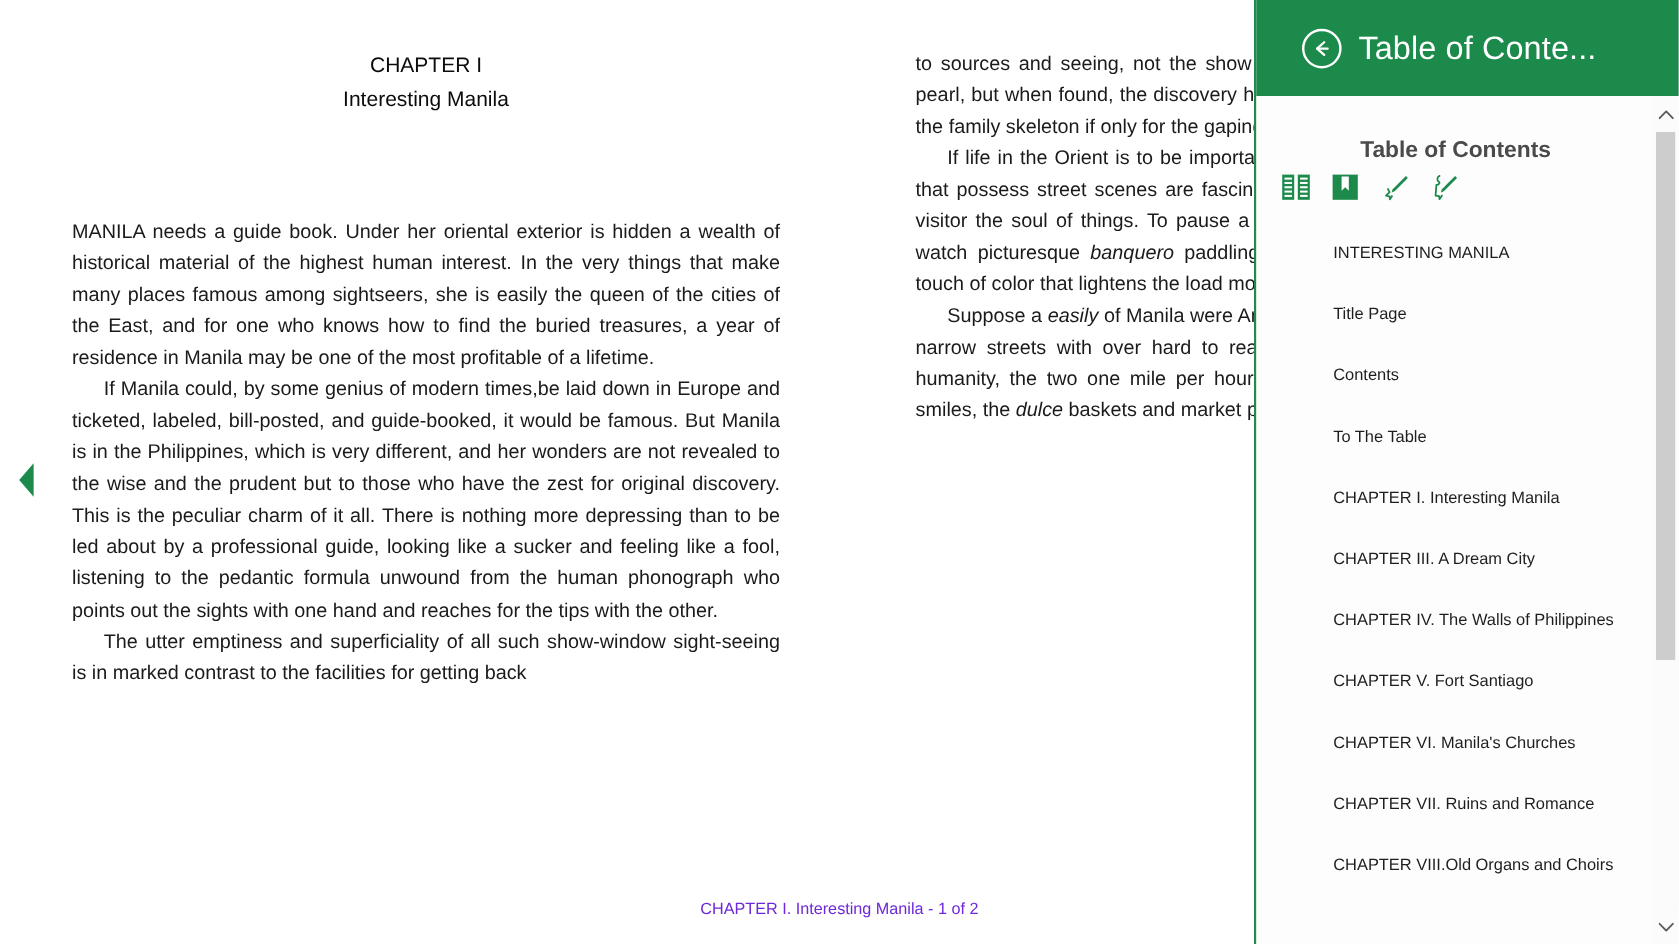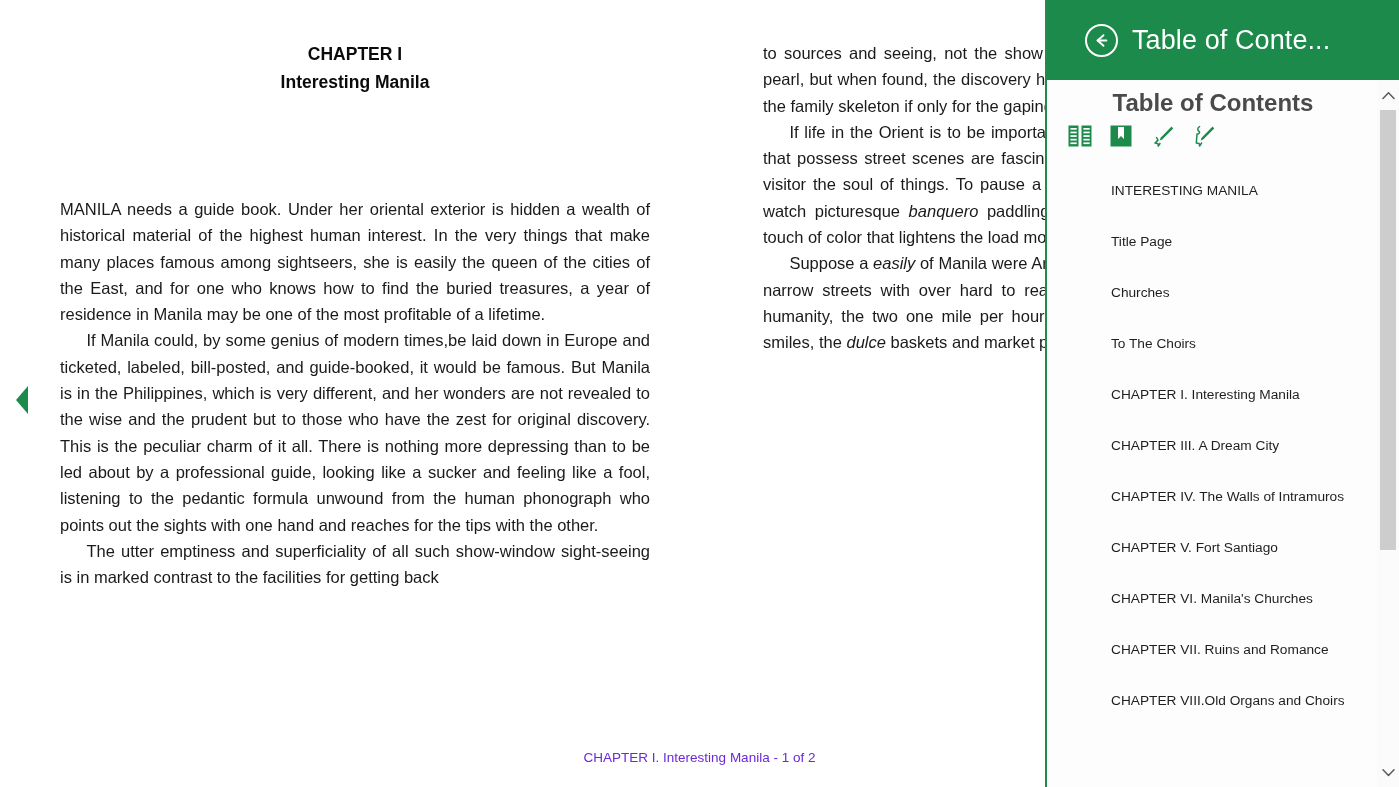--- a/index.html
+++ b/index.html
@@ -54,25 +54,25 @@
     color: #1a1a1a;
     text-align: justify;
     -webkit-hyphens: none;
     hyphens: none;
   }
   .column.left  { left: 60px; }
   .column.right { left: 763px; width: 600px; }
 
   .chapter-head {
     text-align: center;
-    font-weight: bold;
+    font-weight: normal;
     font-size: 17.5px;
     line-height: 28px;
     color: #0b0b0b;
-    margin: 0 0 20px 0;
+    margin: 0 0 4px 0;
   }
   .chapter-head .line2 { display: block; }
 
   .spacer-after-head { height: 80px; }
 
   .column p {
     margin: 0;
     text-align: justify;
   }
   .column p.indent { text-indent: 1.6em; }
@@ -139,25 +139,26 @@
     position: relative;
     flex: 1 1 auto;
     display: flex;
     flex-direction: column;
     background: #fdfdfd;
     overflow: hidden;
   }
 
   .toc-section-title {
     text-align: center;
-    font-size: 24px;
+    font-size: 19px;
     font-weight: bold;
     color: #4a4a4a;
     padding: 9px 0 2px 0;
     padding-right: 20px;
+    margin-top: 26px;
   }
 
   .toc-tools {
     display: flex;
     align-items: center;
     gap: 15px;
     padding: 4px 0 6px 20px;
   }
   .tool-icon {
     width: 26px; height: 26px;
@@ -313,33 +314,33 @@
       </div>
 
       <div class="toc-list" id="toc-list">
           <div class="toc-item">
             <span>INTERESTING MANILA</span>
           </div>
           <div class="toc-item">
             <span>Title Page</span>
           </div>
           <div class="toc-item">
-            <span>Churches</span>
-          </div>
-          <div class="toc-item">
-            <span>To The Choirs</span>
+            <span>Contents</span>
+          </div>
+          <div class="toc-item">
+            <span>To The Table</span>
           </div>
           <div class="toc-item">
             <span>CHAPTER I. Interesting Manila</span>
           </div>
           <div class="toc-item">
             <span>CHAPTER III. A Dream City</span>
           </div>
           <div class="toc-item">
-            <span>CHAPTER IV. The Walls of Intramuros</span>
+            <span>CHAPTER IV. The Walls of Philippines</span>
           </div>
           <div class="toc-item">
             <span>CHAPTER V. Fort Santiago</span>
           </div>
           <div class="toc-item">
             <span>CHAPTER VI. Manila's Churches</span>
           </div>
           <div class="toc-item">
             <span>CHAPTER VII. Ruins and Romance</span>
           </div>

